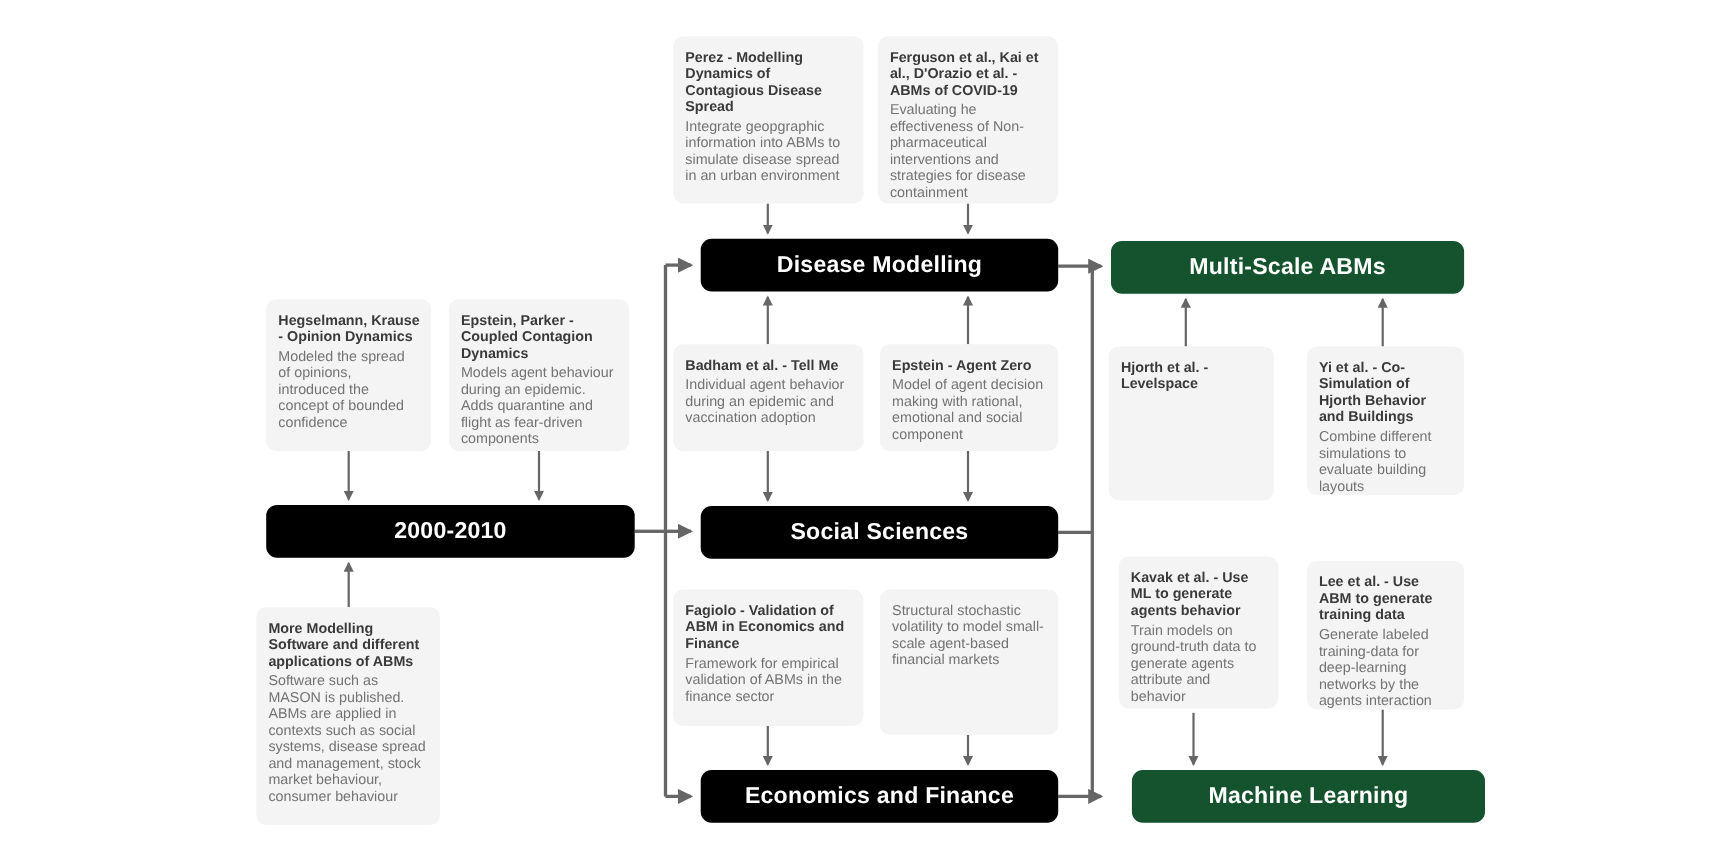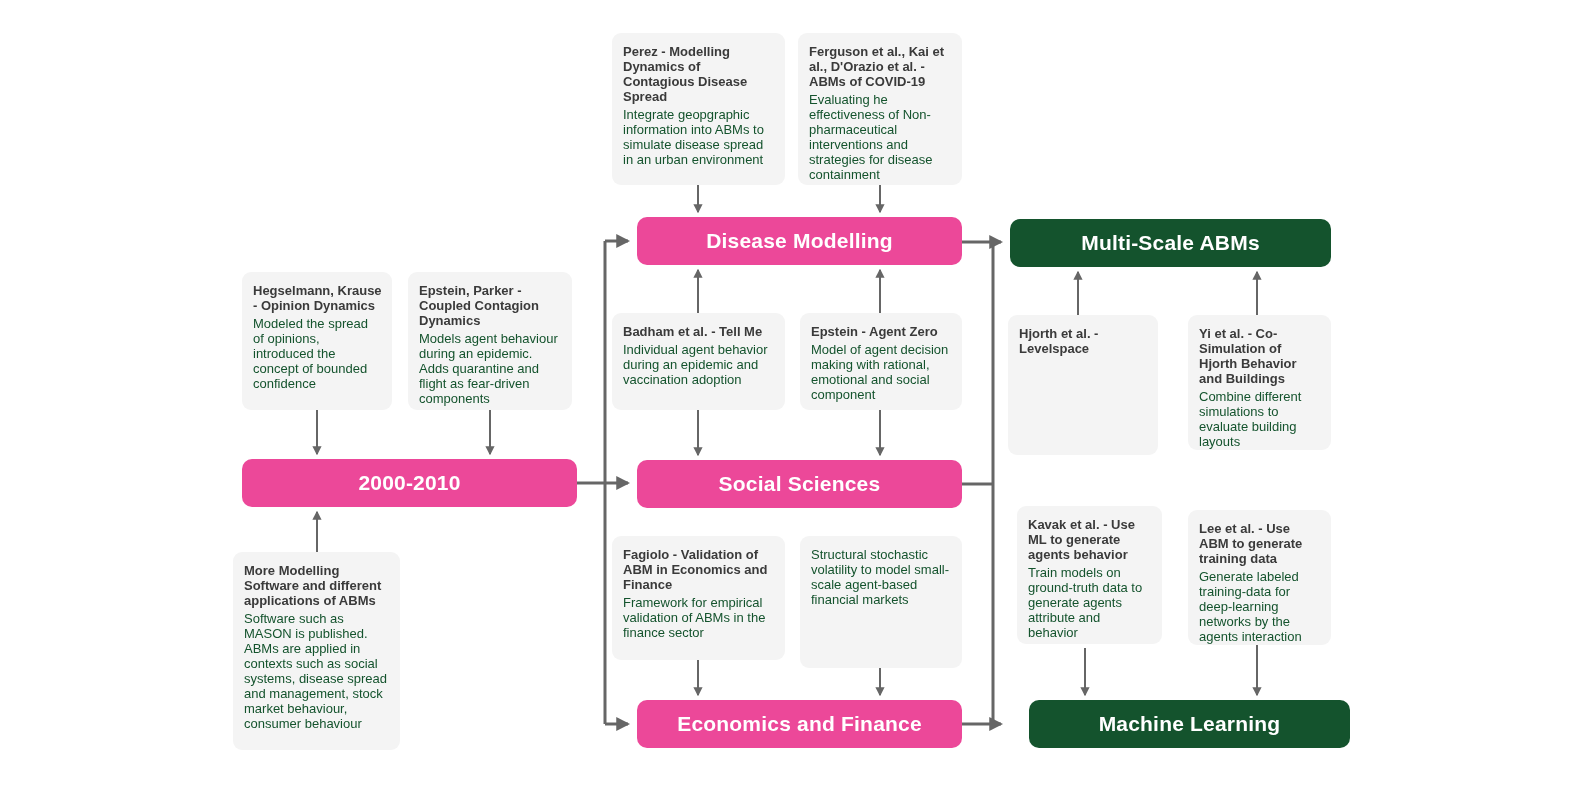--- a/index.html
+++ b/index.html
@@ -24,21 +24,21 @@
     display: flex;
     align-items: center;
     justify-content: center;
     color: #ffffff;
     font-weight: bold;
     font-size: 21px;
     letter-spacing: 0.2px;
     box-sizing: border-box;
     z-index: 2;
   }
-  .bar.coral  { background: #ec4899; }
+  .bar.coral  { background: #000000; }
   .bar.orange { background: #14532d; }
 
   
   .note {
     position: absolute;
     background: #F4F4F4;
     border-radius: 9px;
     box-sizing: border-box;
     padding: 11px 10px 9px 11px;
     overflow: hidden;
@@ -48,21 +48,21 @@
     font-weight: bold;
     font-size: 13px;
     line-height: 15px;
     color: #3A3A3A;
     margin: 0 0 3px 0;
     white-space: pre-line;
   }
   .note-body {
     font-size: 13px;
     line-height: 15px;
-    color: #14532d;
+    color: #737373;
     white-space: pre-line;
   }
 
   
   .pos-decade    { left: 242px;  top: 459px; width: 335px; height: 48px; }
   .pos-disease   { left: 637px;  top: 217px; width: 325px; height: 48px; }
   .pos-social    { left: 637px;  top: 460px; width: 325px; height: 48px; }
   .pos-econ      { left: 637px;  top: 700px; width: 325px; height: 48px; }
   .pos-multi     { left: 1010px; top: 219px; width: 321px; height: 48px; }
   .pos-ml        { left: 1010px; top: 700px; width: 321px; height: 48px; margin-left: 19px; }

